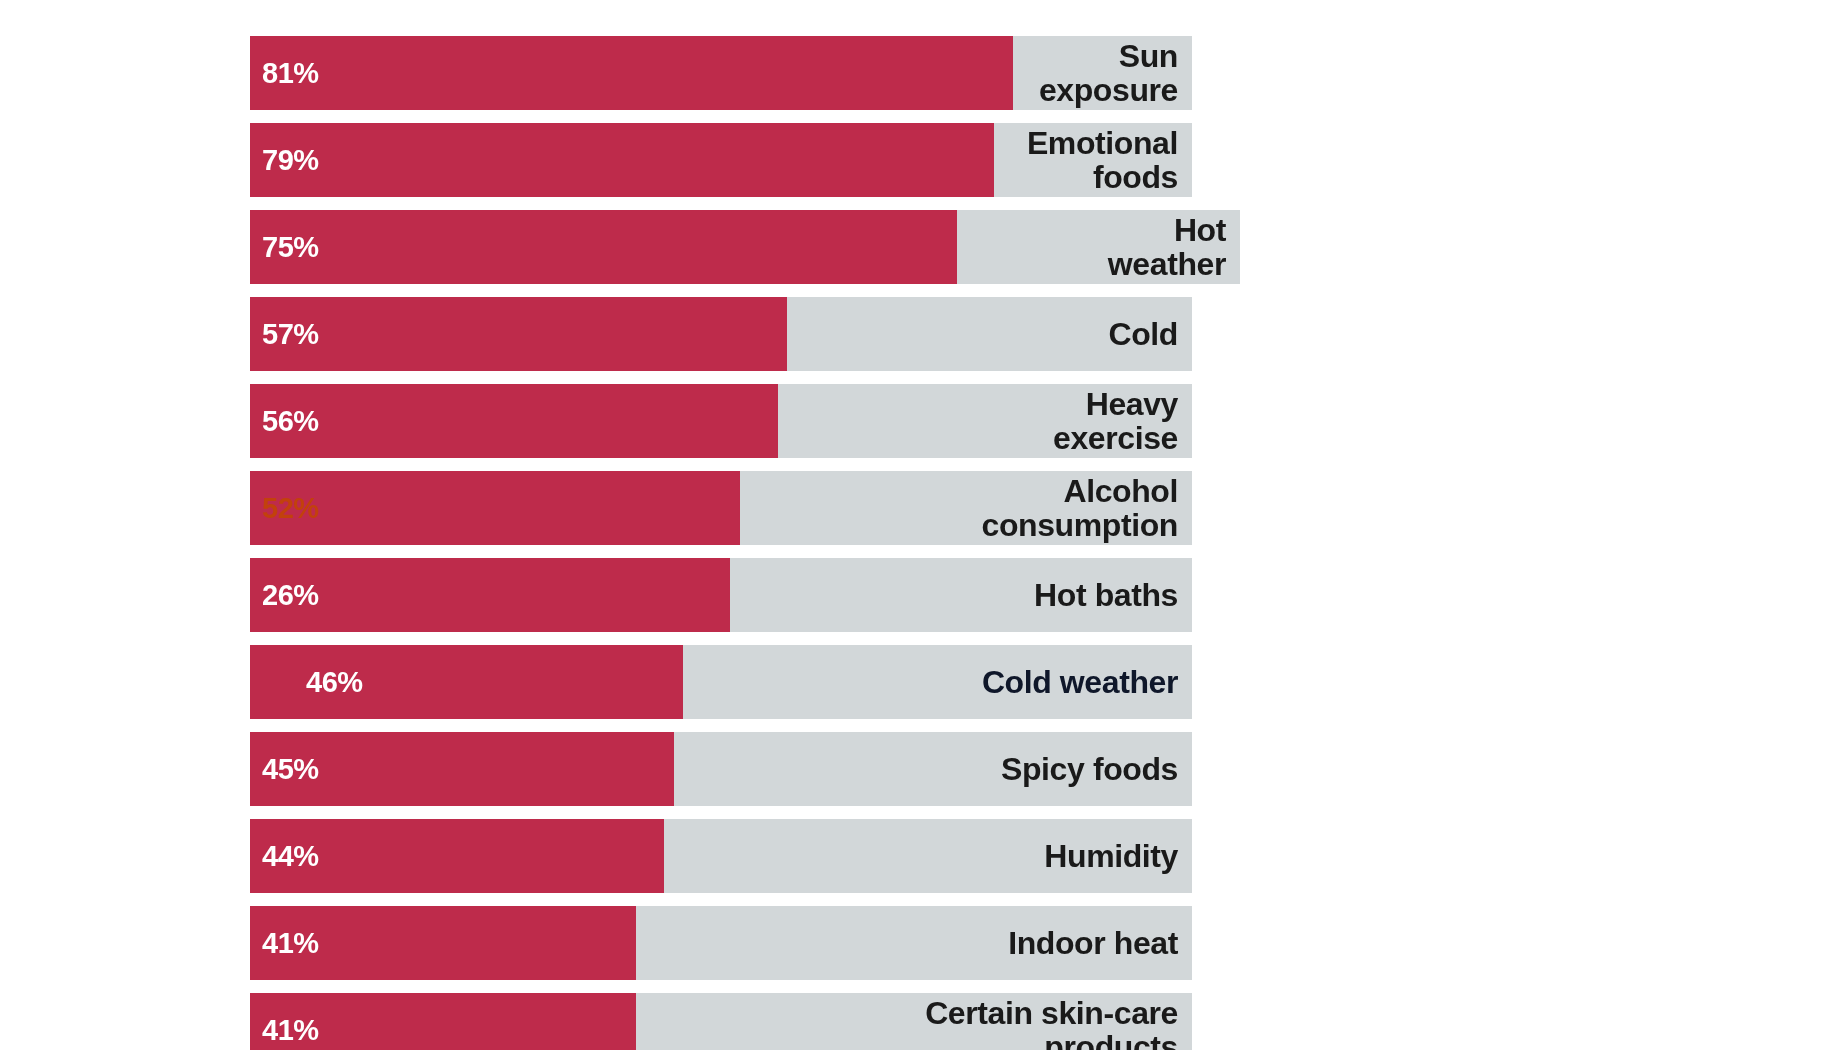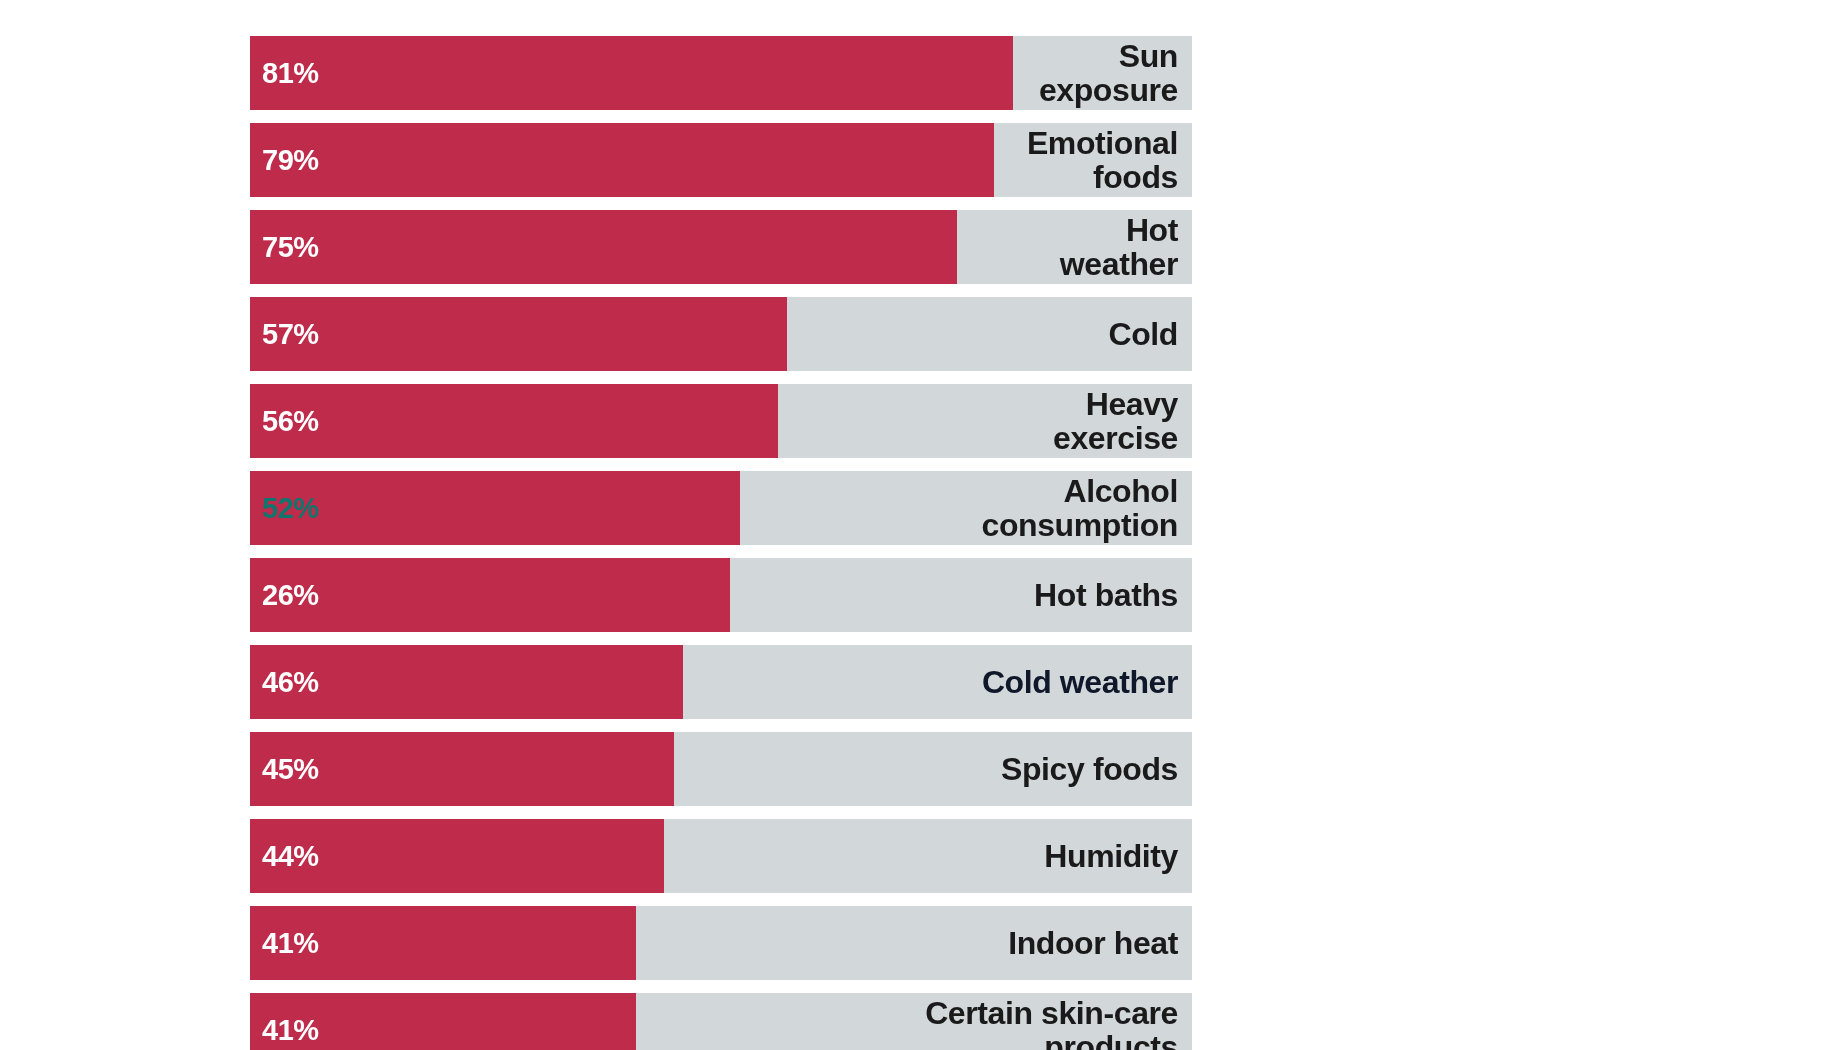--- a/index.html
+++ b/index.html
@@ -90,21 +90,21 @@
         </div>
       </div>
       <div class="bar-row" style="background: rgb(210, 215, 217);">
         <div class="bar-fill" style="width: 744.18px; background: rgb(190, 43, 75);"></div>
         <div class="bar-value" style="color: rgb(255, 255, 255);">79%</div>
         <div class="bar-label" style="color: rgb(26, 26, 26);">
           <div>Emotional</div>
           <div>foods</div>
         </div>
       </div>
-      <div class="bar-row" style="background: rgb(210, 215, 217);">
+      <div class="bar-row" style="background: rgb(210, 215, 217); padding-left: 48px;">
         <div class="bar-fill" style="width: 706.5px; background: rgb(190, 43, 75);"></div>
         <div class="bar-value" style="color: rgb(255, 255, 255);">75%</div>
         <div class="bar-label" style="color: rgb(26, 26, 26);">
           <div>Hot</div>
           <div>weather</div>
         </div>
       </div>
       <div class="bar-row" style="background: rgb(210, 215, 217);">
         <div class="bar-fill" style="width: 536.94px; background: rgb(190, 43, 75);"></div>
         <div class="bar-value" style="color: rgb(255, 255, 255);">57%</div>
@@ -115,36 +115,36 @@
       <div class="bar-row" style="background: rgb(210, 215, 217);">
         <div class="bar-fill" style="width: 527.52px; background: rgb(190, 43, 75);"></div>
         <div class="bar-value" style="color: rgb(255, 255, 255);">56%</div>
         <div class="bar-label" style="color: rgb(26, 26, 26);">
           <div>Heavy</div>
           <div>exercise</div>
         </div>
       </div>
       <div class="bar-row" style="background: rgb(210, 215, 217);">
         <div class="bar-fill" style="width: 489.84px; background: rgb(190, 43, 75);"></div>
-        <div class="bar-value" style="color: #0f766e;">52%</div>
+        <div class="bar-value" style="color: #c2410c;">52%</div>
         <div class="bar-label" style="color: rgb(26, 26, 26);">
           <div>Alcohol</div>
           <div>consumption</div>
         </div>
       </div>
       <div class="bar-row" style="background: rgb(210, 215, 217);">
         <div class="bar-fill" style="width: 480.42px; background: rgb(190, 43, 75);"></div>
         <div class="bar-value" style="color: rgb(255, 255, 255);">26%</div>
         <div class="bar-label" style="color: rgb(26, 26, 26);">
           <div>Hot baths</div>
         </div>
       </div>
       <div class="bar-row" style="background: rgb(210, 215, 217);">
         <div class="bar-fill" style="width: 433.32px; background: rgb(190, 43, 75);"></div>
-        <div class="bar-value" style="color: rgb(255, 255, 255);">46%</div>
+        <div class="bar-value" style="color: rgb(255, 255, 255); margin-left: 44px;">46%</div>
         <div class="bar-label" style="color: #0f172a;">
           <div>Cold weather</div>
         </div>
       </div>
       <div class="bar-row" style="background: rgb(210, 215, 217);">
         <div class="bar-fill" style="width: 423.9px; background: rgb(190, 43, 75);"></div>
         <div class="bar-value" style="color: rgb(255, 255, 255);">45%</div>
         <div class="bar-label" style="color: rgb(26, 26, 26);">
           <div>Spicy foods</div>
         </div>

